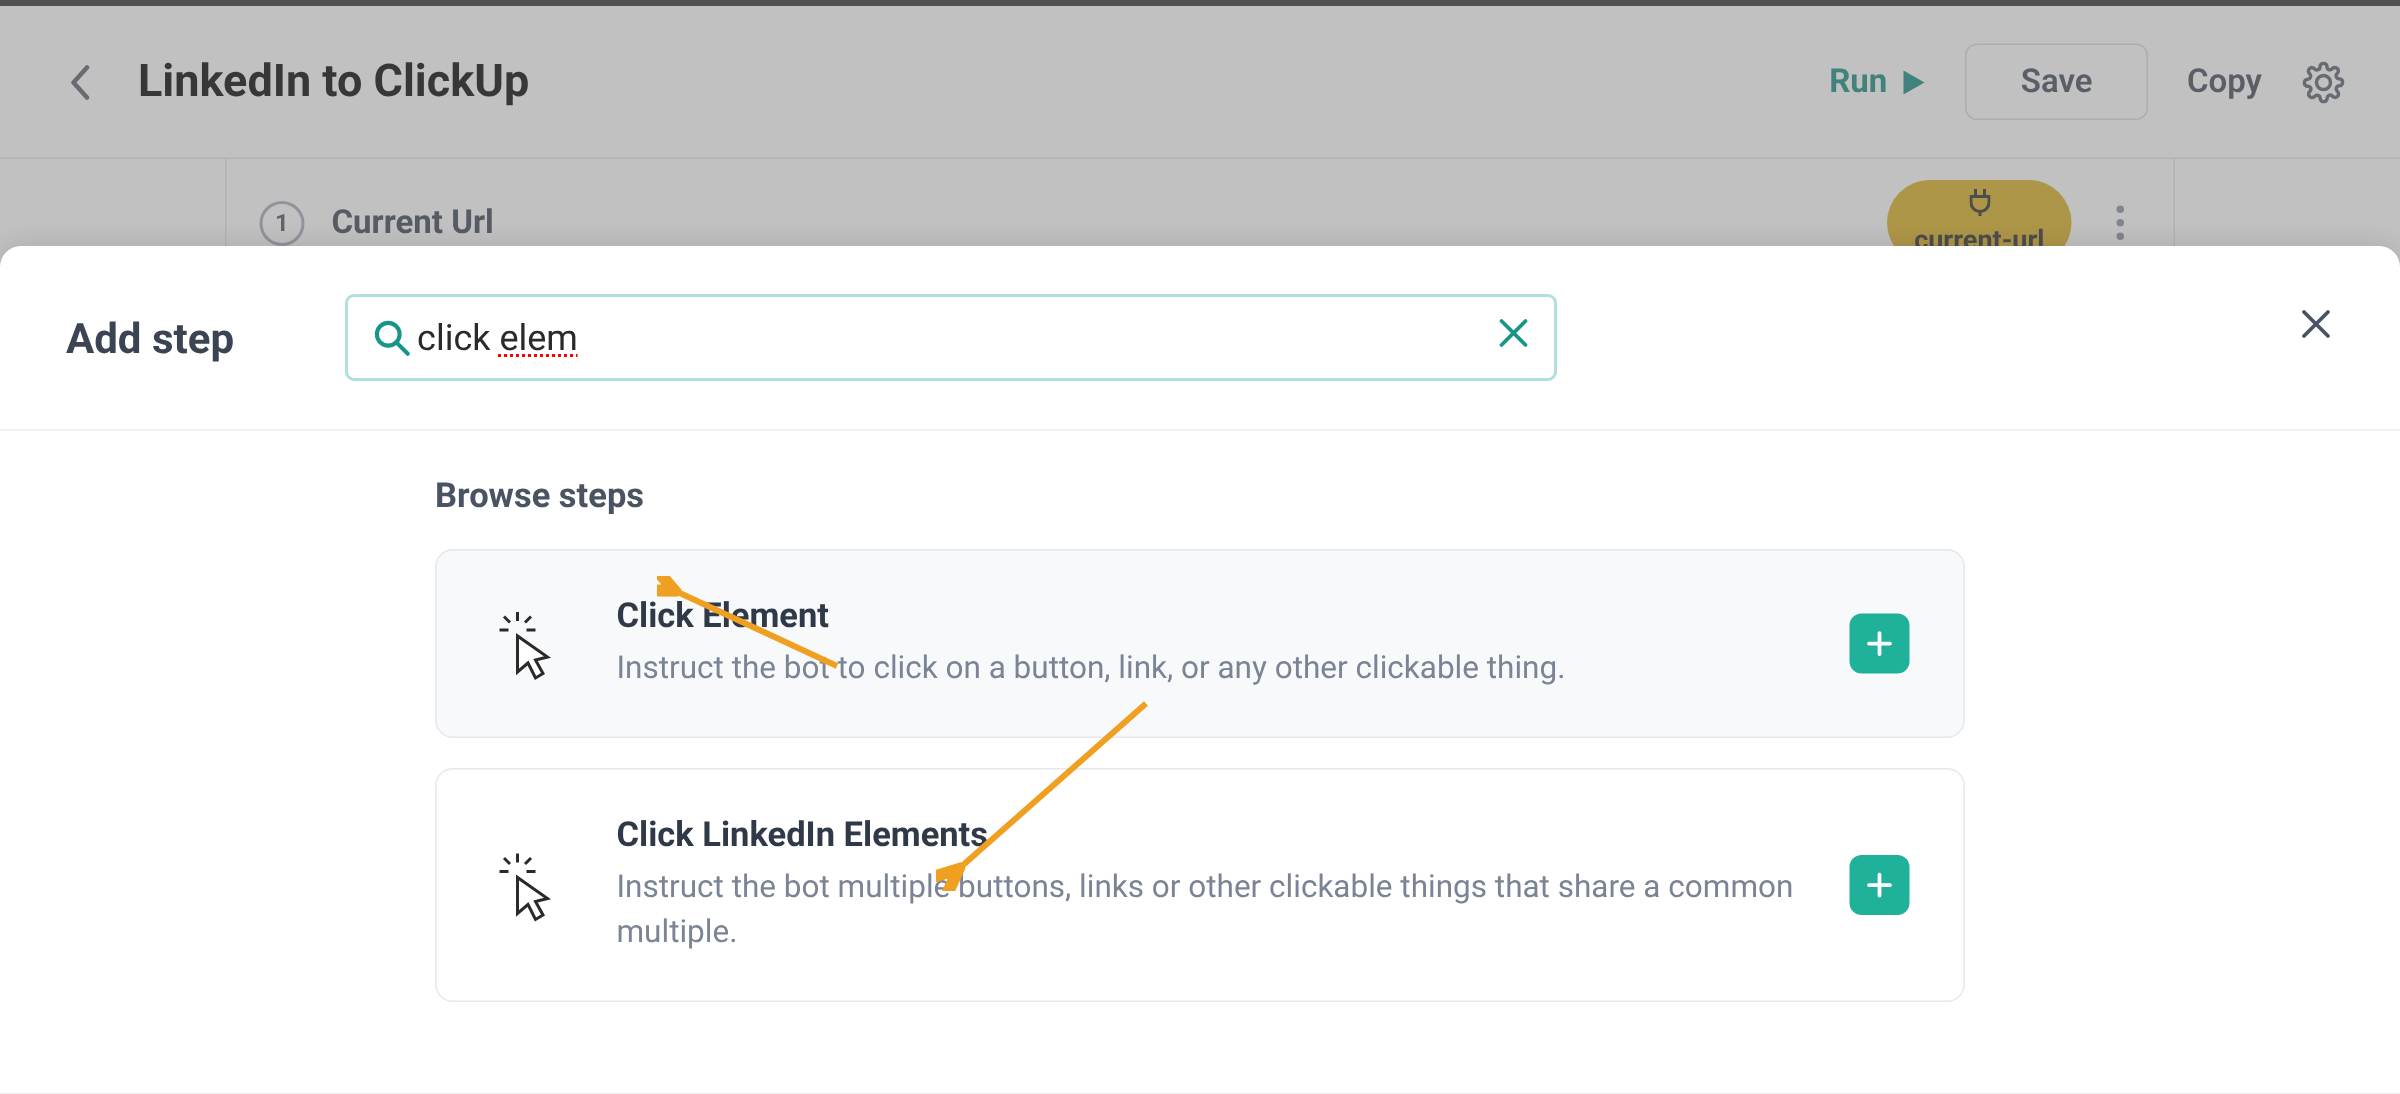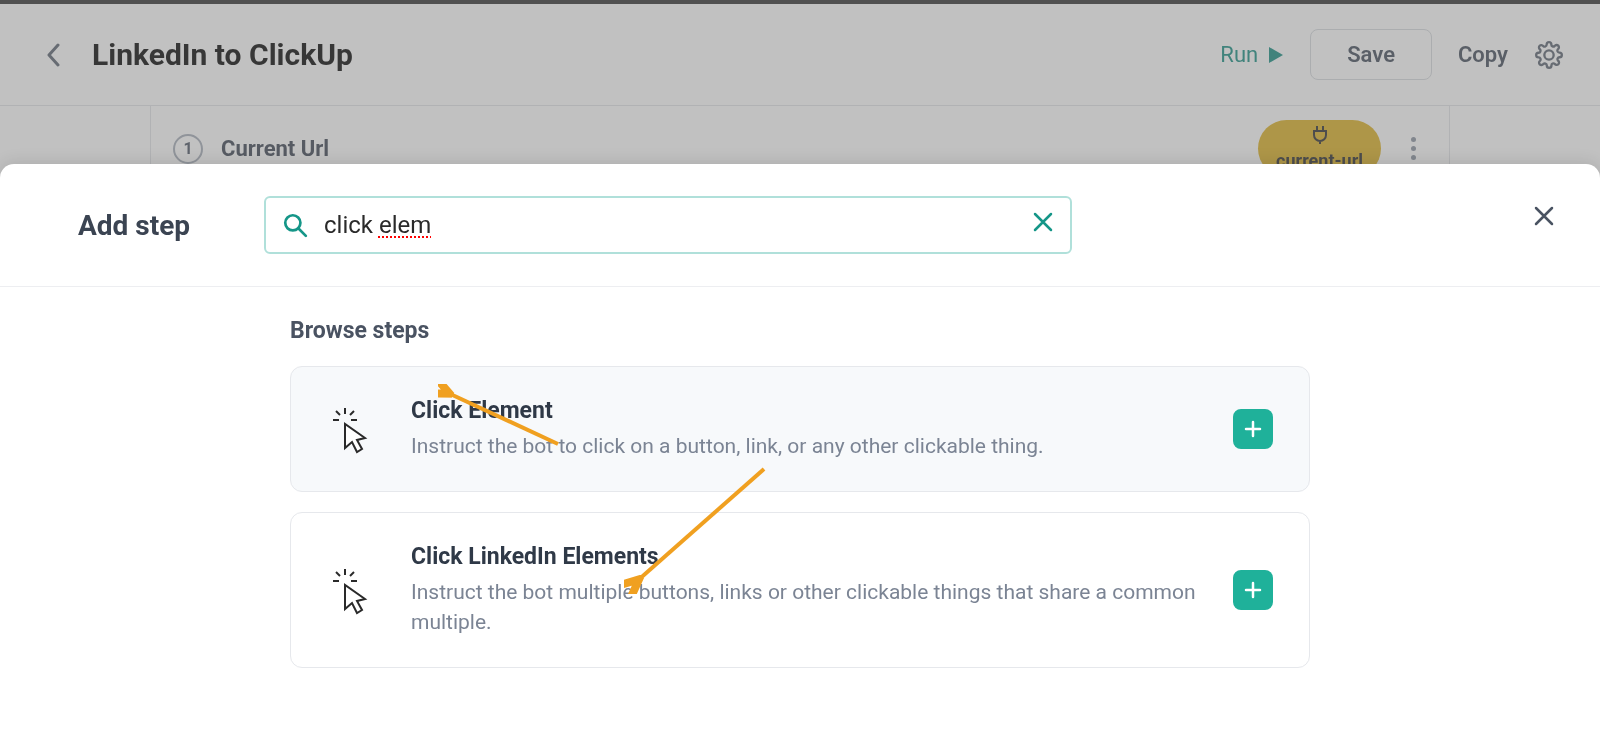--- a/index.html
+++ b/index.html
@@ -3,38 +3,38 @@
 <meta charset="utf-8">
 <style>
   * { box-sizing: border-box; margin: 0; padding: 0; }
   html, body { width: 1600px; height: 729px; font-family: -apple-system, BlinkMacSystemFont, "Segoe UI", Roboto, sans-serif; background: #fff; overflow: hidden; }
   
   .backdrop { position: absolute; inset: 0; }
   .topbar { height: 106px; border-top: 4px solid #303030; border-bottom: 1px solid #e2e4e8; display: flex; align-items: center; padding: 0 36px; }
   .back-btn { width: 34px; height: 34px; display: flex; align-items: center; justify-content: center; color: #5a6270; cursor: pointer; }
   .page-title { font-size: 30px; font-weight: 700; color: #000000; margin-left: 22px; }
   .topbar-right { margin-left: auto; display: flex; align-items: center; gap: 26px; }
-  .run-btn { display: flex; align-items: center; gap: 10px; color: #138d80; font-weight: 400; font-size: 22px; cursor: pointer; }
+  .run-btn { display: flex; align-items: center; gap: 10px; color: #138d80; font-weight: 700; font-size: 22px; cursor: pointer; }
   .save-btn { border: 1px solid #d6dade; padding: 12px 36px; border-radius: 8px; font-size: 22px; font-weight: 600; color: #414b5a; cursor: pointer; background: #fff; }
   .copy-btn { font-size: 22px; font-weight: 600; color: #414b5a; cursor: pointer; }
   .gear { width: 30px; height: 30px; display: flex; align-items: center; justify-content: center; color: #5a6270; cursor: pointer; }
 
   .step-row { margin: 0 150px; border: 1px solid #e2e4e8; border-top: none; padding: 14px 22px; display: flex; align-items: center; }
   .step-num { width: 30px; height: 30px; border: 2px solid #a5acb8; border-radius: 50%; display: flex; align-items: center; justify-content: center; font-weight: 700; color: #4a5362; font-size: 16px; }
   .step-name { font-size: 22px; font-weight: 700; color: #3b4452; margin-left: 18px; }
   .step-badge { margin-left: auto; background: #ddb020; color: #2a2a2a; font-weight: 700; font-size: 18px; padding: 6px 18px; border-radius: 999px; display: flex; align-items: center; gap: 6px; flex-direction: column; }
   .step-menu { margin-left: 18px; width: 28px; display: flex; flex-direction: column; align-items: center; gap: 4px; cursor: pointer; }
   .step-menu span { width: 5px; height: 5px; background: #8a92a0; border-radius: 50%; }
 
   .dimmer { position: absolute; inset: 0; background: rgba(120,120,120,0.46); }
 
   .modal { position: absolute; left: 0; right: 0; top: 164px; bottom: 0; background: #fff; border-radius: 14px 14px 0 0; box-shadow: 0 -2px 16px rgba(0,0,0,0.1); }
   .modal-header { display: flex; align-items: center; padding: 32px 44px; border-bottom: 1px solid #edeef1; position: relative; }
-  .modal-title { font-size: 28px; font-weight: 700; color: #3b4452; margin-left: 34px; }
-  .search-wrap { margin-left: 74px; width: 808px; height: 58px; border: 2px solid #b0e0da; border-radius: 6px; display: flex; align-items: center; padding: 0 16px; gap: 16px; }
+  .modal-title { font-size: 28px; font-weight: 700; color: #3b4452; }
+  .search-wrap { margin-left: 74px; width: 808px; height: 58px; border: 2px solid #b0e0da; border-radius: 6px; display: flex; align-items: center; padding: 0 16px; gap: 4px; }
   .search-icon { color: #159688; }
   .search-input { flex: 1; border: none; outline: none; font-size: 24px; color: #2a2a2a; font-family: inherit; }
   .search-input .u-check { text-decoration: underline dotted red; text-decoration-thickness: 2px; text-underline-offset: 3px; }
   .input-raw { position: absolute; opacity: 0; pointer-events: none; }
   .clear-btn { color: #159688; cursor: pointer; font-size: 24px; }
   .close-modal { position: absolute; right: 44px; top: 38px; font-size: 28px; color: #4a5362; cursor: pointer; }
 
   .browse-area { padding: 30px 290px 0; }
   .browse-heading { font-size: 23px; font-weight: 700; color: #4a5362; margin-bottom: 22px; }
   .step-card { border: 1px solid #e6e8ec; border-radius: 12px; padding: 30px 36px; display: flex; align-items: center; gap: 34px; margin-bottom: 20px; }

